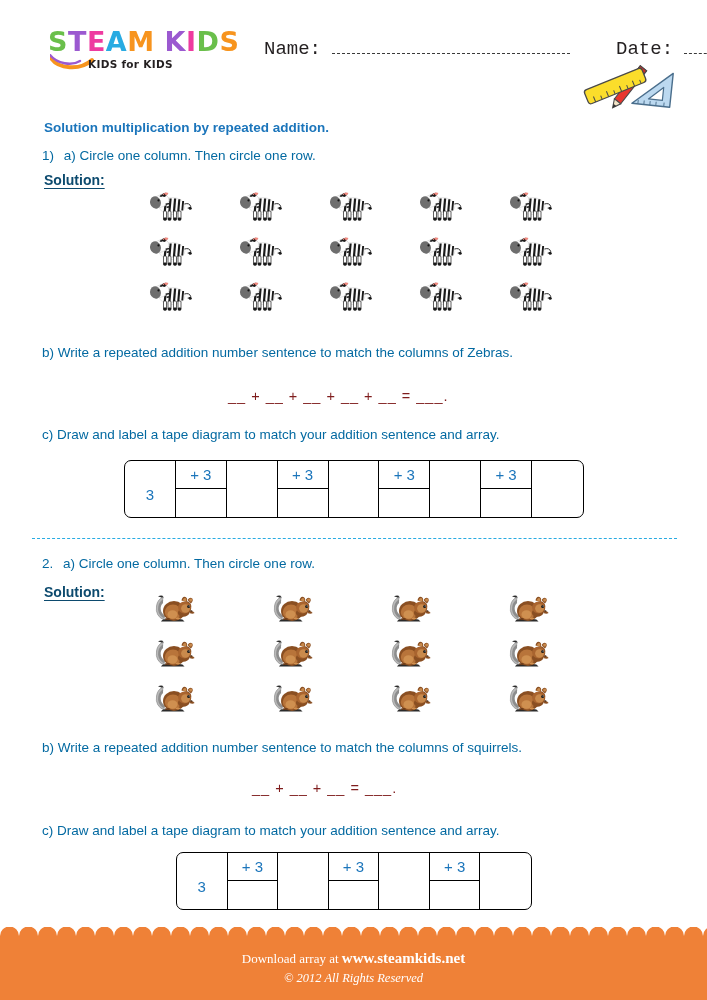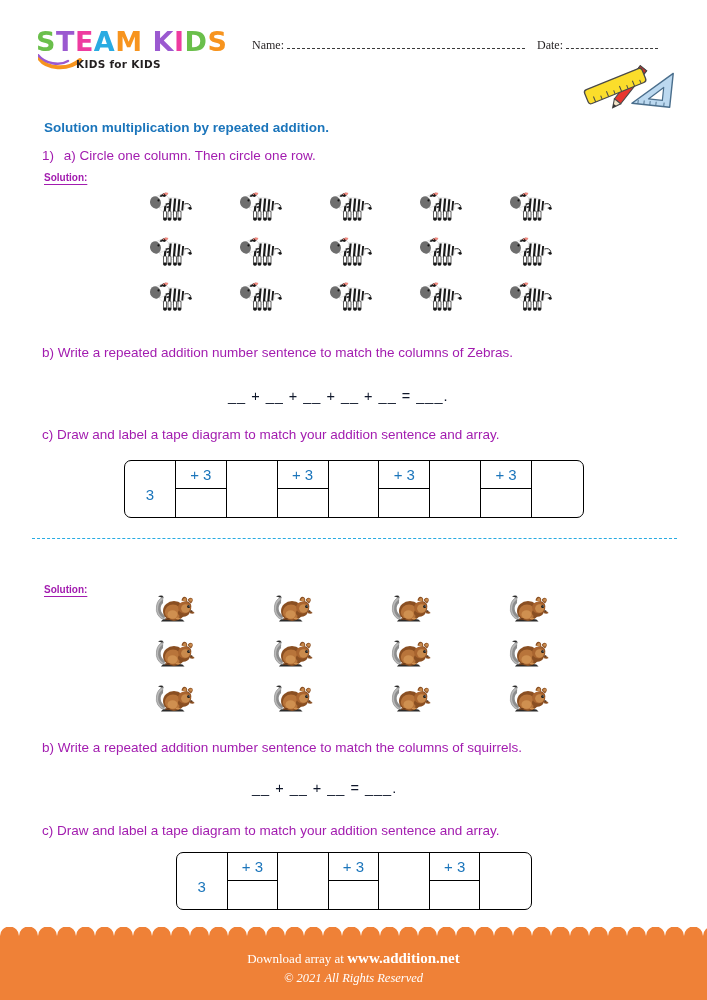--- a/index.html
+++ b/index.html
@@ -10,21 +10,21 @@
     overflow: hidden;
   }
   .page {
     position: relative;
     width: 707px; height: 1000px;
     background: #ffffff;
   }
 
   
   .header {
-    position: absolute; left: 0; top: 0;
+    position: absolute; left: 12px; top: 0;
     width: 677px; height: 72px;
   }
   .logo-wrap {
     position: absolute; left: 36px; top: 28px;
     width: 200px; height: 46px;
   }
   .logo-letters {
     font-family: "DejaVu Sans", sans-serif;
     font-weight: bold;
     font-size: 27px;
@@ -43,22 +43,22 @@
     white-space: nowrap;
   }
   .logo-swoosh {
     position: absolute; left: 2px; top: 26px;
     width: 44px; height: 18px;
   }
 
   .namedate {
     position: absolute; left: 252px; top: 38px;
     width: 430px; height: 24px;
-    font-family: Liberation Serif, serif;
-    font-size: 12px;
+    font-family: Liberation Mono, monospace;
+    font-size: 19px;
     color: #231f20;
     white-space: nowrap;
   }
   .nd-label { display: inline-block; vertical-align: baseline; }
   .nd-line {
     display: inline-block;
     vertical-align: baseline;
     border-bottom: 1.5px dashed #3a3a3a;
     height: 11px;
   }
@@ -84,37 +84,37 @@
   .subtitle {
     position: absolute; left: 44px; top: 120px;
     font-family: "Liberation Sans", sans-serif;
     font-weight: bold; font-size: 13.5px;
     color: #1b75bb; white-space: nowrap;
   }
   .qline {
     position: absolute;
     font-family: "Liberation Sans", sans-serif;
     font-size: 13.5px;
-    color: #a21caf;
+    color: #0369a1;
     white-space: nowrap;
   }
   .solution {
     position: absolute;
     font-family: "Liberation Sans", sans-serif;
-    font-weight: bold; font-size: 10px;
-    color: #a21caf;
+    font-weight: bold; font-size: 14px;
+    color: #0c4a6e;
     text-decoration: underline;
     text-underline-offset: 3px;
     white-space: nowrap;
   }
   .sentence {
     position: absolute;
     font-family: "Liberation Sans", sans-serif;
     font-size: 14.5px;
-    color: #0f172a;
+    color: #7f1d1d;
     letter-spacing: 1px;
     white-space: nowrap;
   }
 
   
   .array { position: absolute; display: grid; }
   .cellimg { width: 44px; height: 40px; }
 
   
   .divider {
@@ -805,20 +805,24 @@
         <div class="top">
           <span class="tape-lbl">+ 3</span>
         </div>
         <div class="bot"></div>
       </div>
       <div class="tape-cell single" style="width: 11.1111%;"></div>
     </div>
 
   <div class="divider"></div>
 
+  <div class="qline" style="left:42px; top:556px;">
+    <span>2.</span>
+    <span style="margin-left:6px;">a)  Circle one column. Then circle one row.</span>
+  </div>
 
   <div class="solution" style="left:44px; top:584px;">Solution:</div>
 
   <div class="array" id="array-2" style="left:152px; top:588px; grid-template-columns:repeat(4,118px); grid-template-rows:repeat(3,45px);">
       <div><svg class="cellimg" viewBox="0 0 44 40">
     <path d="M12 32 q-9 -4 -7.5 -14 q1 -7 7 -9 q-1.4 2.4 -1 4.6 q-3.6 2.4 -3.2 7.2 q0.4 4.4 5.2 7.4 z" fill="#b9b9b9" stroke="#8e8e8e" stroke-width="0.7"></path>
     <path d="M11.5 30 q-6.5 -4 -5.2 -11.6 q0.9 -5.2 5 -7 q-0.6 2 -0.2 3.6 q-2.8 2.4 -2.4 6.2 q0.4 4 4.6 6.6 z" fill="#8d8d8d"></path>
     <path d="M6 8.5 q2.6 -1.6 5.2 -0.6 l-1 1.8 q-2.2 -0.8 -4.2 -1.2 z" fill="#2b2b2b"></path>
     <path d="M9 33.5 q1.6 -2.4 6 -2.4 l12 0 q4 0 5.5 2.4 z" fill="#2b2b2b"></path>
     <ellipse cx="22" cy="23" rx="11" ry="10" fill="#8a4f22"></ellipse>
@@ -1111,18 +1115,18 @@
         <div class="bot"></div>
       </div>
       <div class="tape-cell single" style="width: 14.2857%;"></div>
     </div>
 
   <div class="footer">
     <svg class="scallop" id="scallop" viewBox="0 0 707 18" preserveAspectRatio="none">
         <path d="M0 18 L0 9 A 9.5 9.5 0 0 1 19 9 A 9.5 9.5 0 0 1 38 9 A 9.5 9.5 0 0 1 57 9 A 9.5 9.5 0 0 1 76 9 A 9.5 9.5 0 0 1 95 9 A 9.5 9.5 0 0 1 114 9 A 9.5 9.5 0 0 1 133 9 A 9.5 9.5 0 0 1 152 9 A 9.5 9.5 0 0 1 171 9 A 9.5 9.5 0 0 1 190 9 A 9.5 9.5 0 0 1 209 9 A 9.5 9.5 0 0 1 228 9 A 9.5 9.5 0 0 1 247 9 A 9.5 9.5 0 0 1 266 9 A 9.5 9.5 0 0 1 285 9 A 9.5 9.5 0 0 1 304 9 A 9.5 9.5 0 0 1 323 9 A 9.5 9.5 0 0 1 342 9 A 9.5 9.5 0 0 1 361 9 A 9.5 9.5 0 0 1 380 9 A 9.5 9.5 0 0 1 399 9 A 9.5 9.5 0 0 1 418 9 A 9.5 9.5 0 0 1 437 9 A 9.5 9.5 0 0 1 456 9 A 9.5 9.5 0 0 1 475 9 A 9.5 9.5 0 0 1 494 9 A 9.5 9.5 0 0 1 513 9 A 9.5 9.5 0 0 1 532 9 A 9.5 9.5 0 0 1 551 9 A 9.5 9.5 0 0 1 570 9 A 9.5 9.5 0 0 1 589 9 A 9.5 9.5 0 0 1 608 9 A 9.5 9.5 0 0 1 627 9 A 9.5 9.5 0 0 1 646 9 A 9.5 9.5 0 0 1 665 9 A 9.5 9.5 0 0 1 684 9 A 9.5 9.5 0 0 1 703 9 A 9.5 9.5 0 0 1 722 9 L707 18 Z" fill="#ef8137"></path>
       </svg>
     <div class="footer-txt f1">
-      <span>Download array at </span><b>www.addition.net</b>
+      <span>Download array at </span><b>www.steamkids.net</b>
     </div>
-    <div class="footer-txt f2">© 2021 All Rights Reserved</div>
+    <div class="footer-txt f2">© 2012 All Rights Reserved</div>
   </div>
 
 </div>
 
 </body></html>

